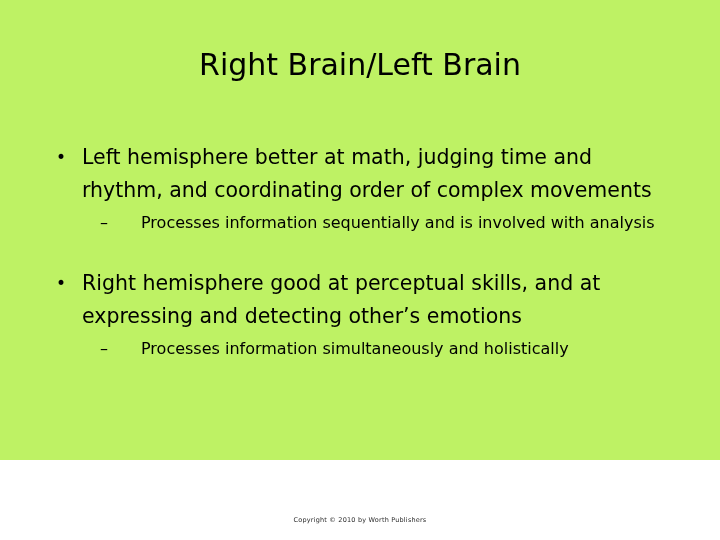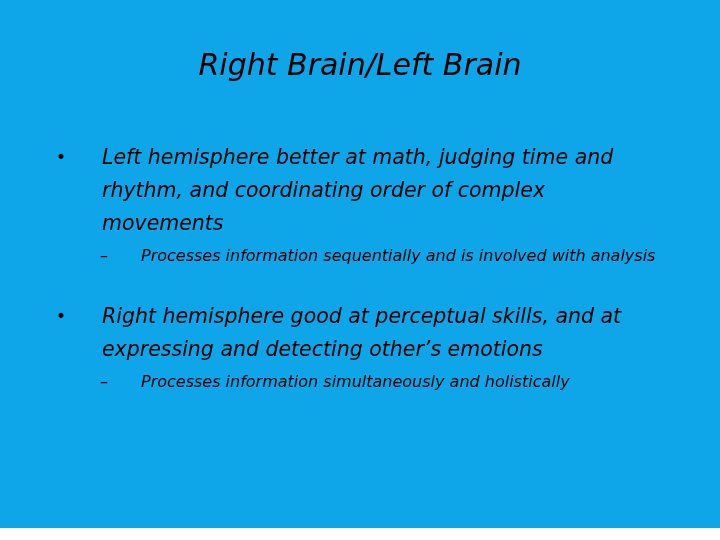--- a/index.html
+++ b/index.html
@@ -11,24 +11,23 @@
     height: 540px;
     background: #ffffff;
     font-family: "DejaVu Sans", sans-serif;
     color: #000000;
     overflow: hidden;
   }
 
   .slide {
     position: relative;
     width: 720px;
-    height: 528px;
-    background: #0ea5e9;
+    height: 460px;
+    background: #bef264;
     box-sizing: border-box;
-    font-style: italic;
   }
 
   
   .slide-title {
     position: absolute;
     left: 50px;
     top: 48px;
     width: 620px;
     text-align: center;
     font-size: 30px;
@@ -65,21 +64,20 @@
   .l1 .marker {
     flex: 0 0 auto;
     width: 26px;
     text-align: left;
     font-size: 17px;
     line-height: 33px;
   }
   .l1 .text {
     flex: 1 1 auto;
     max-width: 570px;
-    margin-left: 20px;
   }
 
   
   .l2 {
     display: flex;
     align-items: flex-start;
     font-size: 16px;
     line-height: 27px;
     color: #000000;
     margin-left: 44px;
@@ -137,14 +135,15 @@
         <span class="text">Right hemisphere good at perceptual skills, and at expressing and detecting other’s emotions</span>
       </div>
       <div class="l2">
         <span class="marker">–</span>
         <span class="text">Processes information simultaneously and holistically</span>
       </div>
     </div>
 
   </div>
 
+  <div class="footer">Copyright © 2010 by Worth Publishers</div>
 
 </div>
 
 </body></html>

